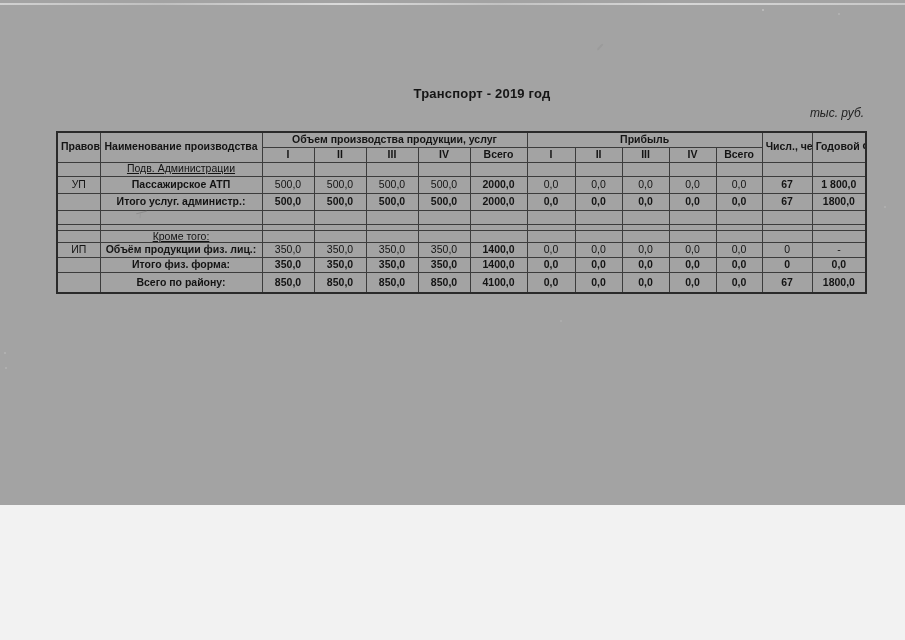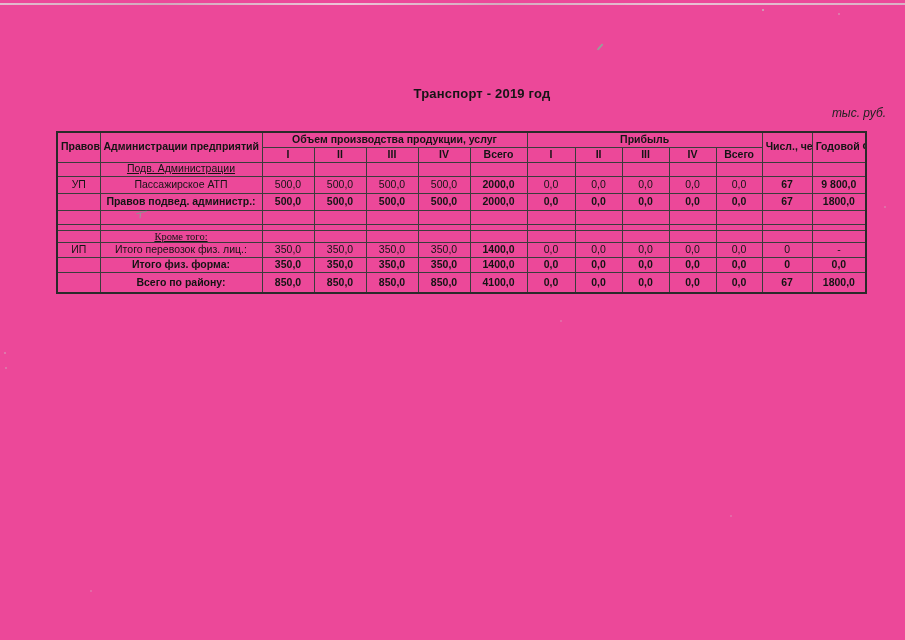--- a/index.html
+++ b/index.html
@@ -3,64 +3,64 @@
 <meta charset="utf-8">
 <style>
   html,body { margin:0; padding:0; }
   body {
     width:905px; height:640px;
     background:#f2f2f2;
     font-family:"Liberation Sans", sans-serif;
   }
   .page {
     position:relative;
-    width:905px; height:640px;
-    background:#ec4899;
+    width:905px; height:505px;
+    background:#a3a3a3;
     color:#1c1c1c;
     overflow:hidden;
   }
   .scan-top-edge {
     position:absolute; top:3px; left:0; width:905px; height:2px;
     background:linear-gradient(90deg,#e0e0e0 0%,#c9c9c9 18%,#ededed 38%,#cccccc 55%,#e8e8e8 75%,#d4d4d4 100%);
     opacity:.75;
   }
   .doc-title {
     position:absolute; top:86px; left:57px; width:850px;
     text-align:center; font-weight:bold; font-size:13px;
     letter-spacing:.2px; color:#151515;
   }
   .units-note {
-    position:absolute; top:106px; left:68px; width:818px;
+    position:absolute; top:106px; left:46px; width:818px;
     text-align:right; font-style:italic; font-size:12px; color:#222;
   }
   table.report {
     position:absolute; top:131px; left:56px;
     width:810px; table-layout:fixed; border-collapse:collapse;
     font-size:10.5px; color:#141414;
     border:2px solid #2a2a2a;
   }
   table.report th, table.report td {
     border:1px solid #3c3c3c;
     padding:0 3px;
     text-align:center;
     vertical-align:middle;
     line-height:1.12;
     overflow:hidden;
     white-space:nowrap;
   }
   table.report th { font-weight:bold; font-size:10.5px; }
   .pre { white-space:pre-line; }
-  td.tl { text-align:left; }
+  td.tl { text-align:left;font-weight:bold; }
   .b  { font-weight:bold; }
   .u  { text-decoration:underline; }
   tr.h15 { height:15px; }
   tr.r14 { height:14px;padding-left:40px; }
   tr.r17 { height:17px;margin-left:8px; }
   tr.r15 { height:15px; }
-  tr.r12 { height:12px;font-family:Liberation Serif, serif; }
+  tr.r12 { height:12px; }
   tr.r20 { height:20px; }
   tr.thin { height:6px; }
   tr.thin td { line-height:4px; font-size:4px; padding:0; }
   
   .speck {
     position:absolute; background:#c8c8c8; border-radius:50%;
     width:2px; height:2px; opacity:.8;
   }
   .slash-mark {
     position:absolute; left:596px; top:46px; width:8px; height:1.6px;
@@ -100,21 +100,21 @@
         <col style="width:47px">
         <col style="width:47px">
         <col style="width:46px">
       <col style="width:50px">
         <col style="width:54px">
     </colgroup>
     <thead>
       <tr class="h15">
         <th rowspan="2" class="pre">Правов.
 форма</th>
-        <th rowspan="2">Администрации предприятий</th>
+        <th rowspan="2">Наименование производства</th>
         <th colspan="5">Объем производства продукции, услуг</th>
         <th colspan="5">Прибыль</th>
         <th rowspan="2" class="pre">Числ.,
 чел.</th>
         <th rowspan="2" class="pre">Годовой
 ФЗП</th>
       </tr>
       <tr class="h15">
         <th>I</th>
         <th>II</th>
@@ -152,25 +152,25 @@
         <td>500,0</td>
         <td>500,0</td>
         <td>500,0</td>
         <td class="b">2000,0</td>
         <td>0,0</td>
         <td>0,0</td>
         <td>0,0</td>
         <td>0,0</td>
         <td>0,0</td>
         <td class="b">67</td>
-        <td class="b">9 800,0</td>
+        <td class="b">1 800,0</td>
       </tr>
       <tr class="r17">
         <td></td>
-        <td class="b">Правов подвед. администр.:</td>
+        <td class="b">Итого услуг. администр.:</td>
         <td class="b">500,0</td>
         <td class="b">500,0</td>
         <td class="b">500,0</td>
         <td class="b">500,0</td>
         <td class="b">2000,0</td>
         <td class="b">0,0</td>
         <td class="b">0,0</td>
         <td class="b">0,0</td>
         <td class="b">0,0</td>
         <td class="b">0,0</td>
@@ -220,21 +220,21 @@
         <td></td>
         <td></td>
         <td></td>
         <td></td>
         <td></td>
         <td></td>
         <td></td>
       </tr>
       <tr class="r15">
         <td>ИП</td>
-        <td class="tl">Итого перевозок физ. лиц.:</td>
+        <td class="tl">Объём продукции физ. лиц.:</td>
         <td>350,0</td>
         <td>350,0</td>
         <td>350,0</td>
         <td>350,0</td>
         <td class="b">1400,0</td>
         <td>0,0</td>
         <td>0,0</td>
         <td>0,0</td>
         <td>0,0</td>
         <td>0,0</td>

